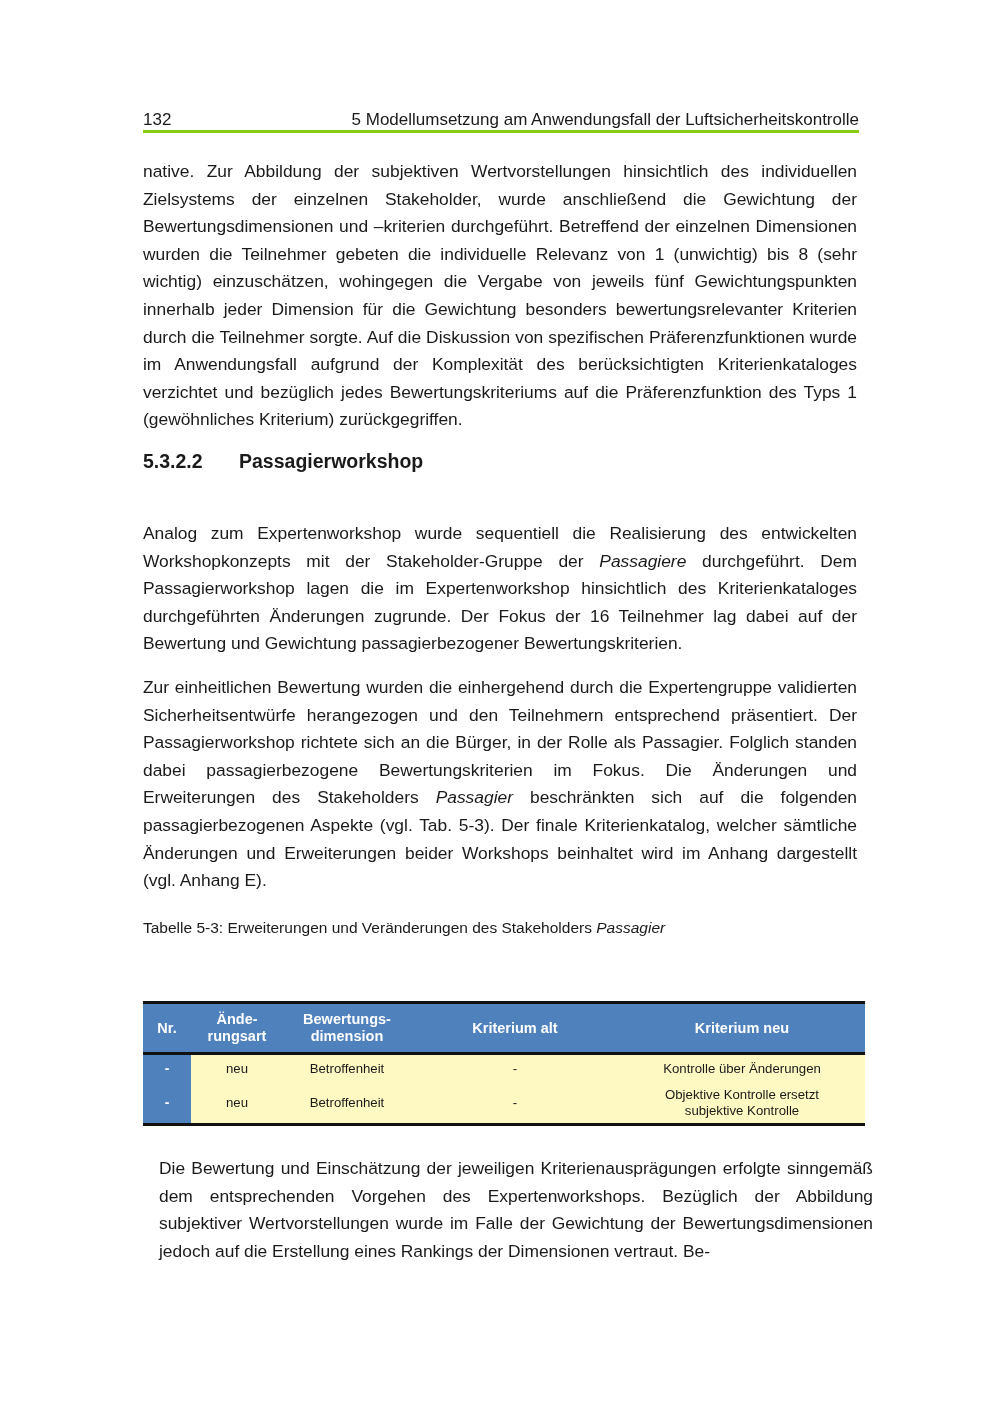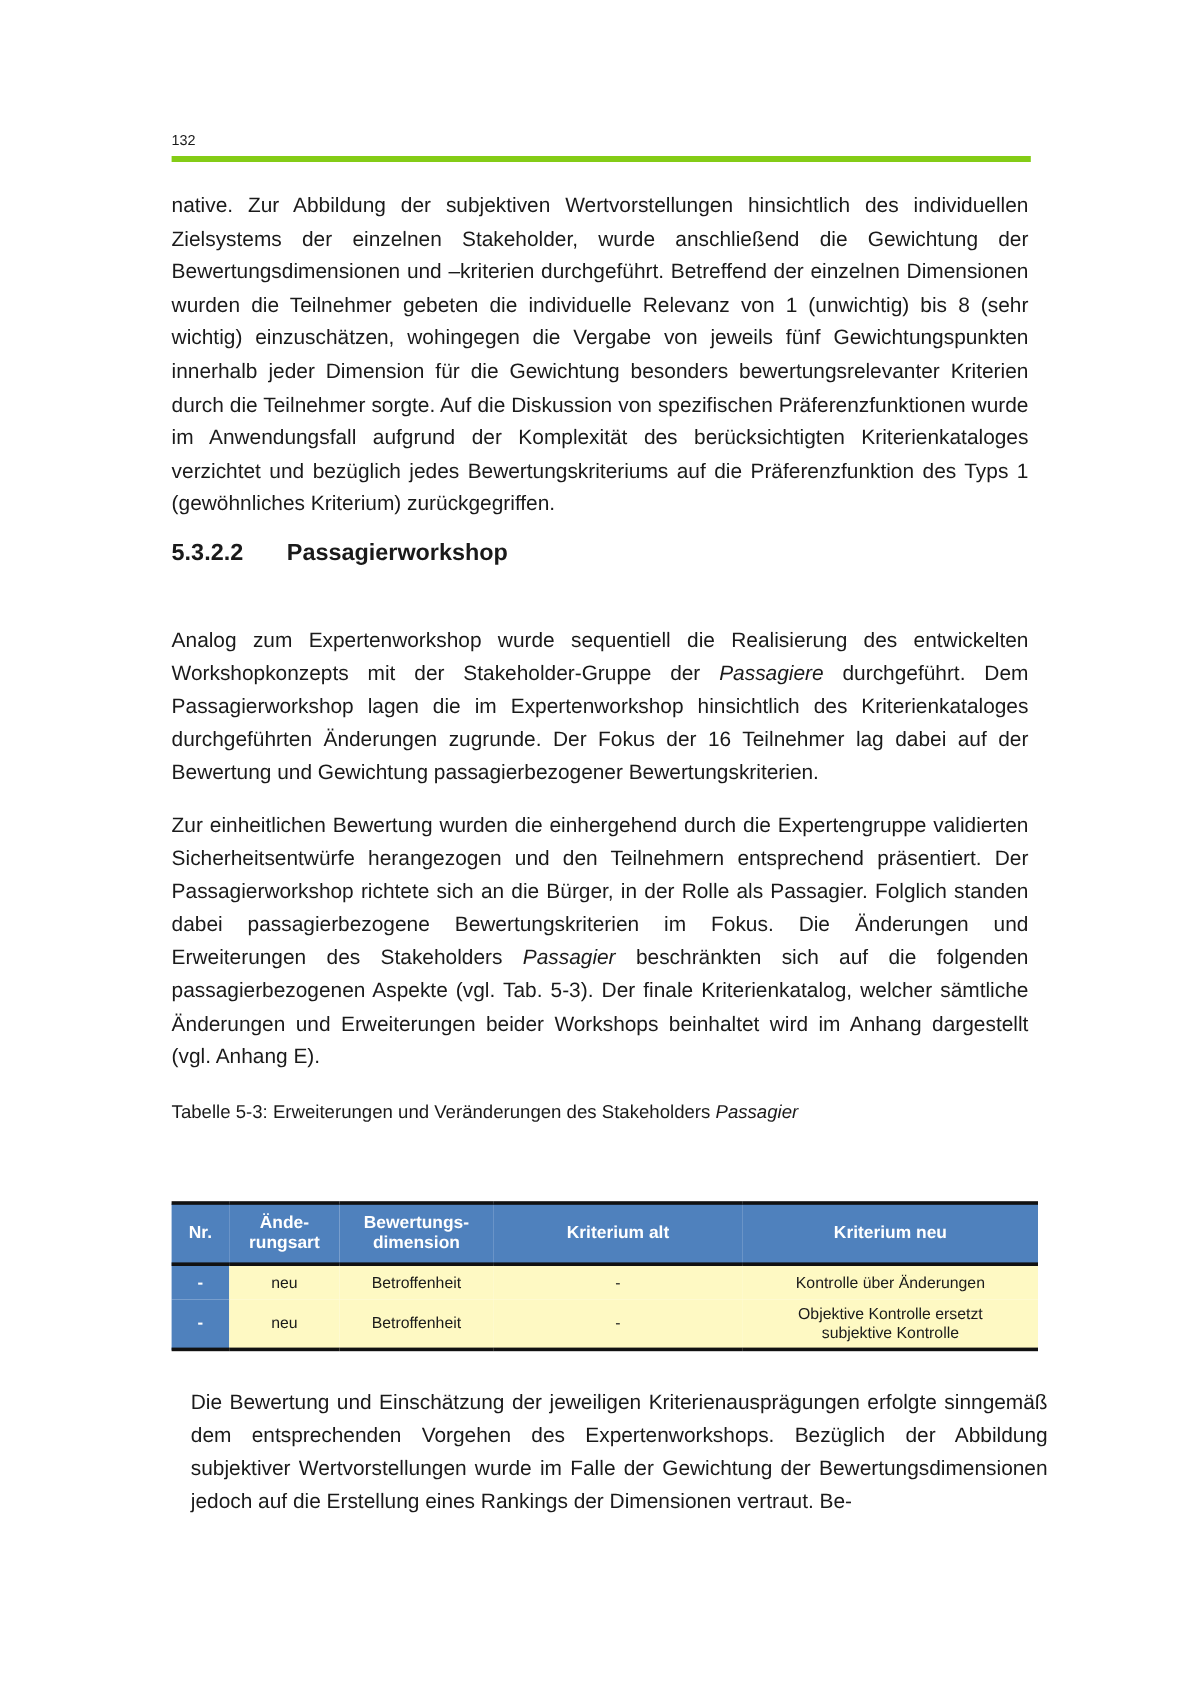--- a/index.html
+++ b/index.html
@@ -1,17 +1,17 @@
 <!DOCTYPE html>
 <html><head>
 <meta charset="utf-8">
 <style>
   html, body { margin:0; padding:0; background:#ffffff; }
   body { width:1000px; height:1414px; position:relative; font-family:"Liberation Sans", sans-serif; color:#1a1a1a; }
-  .header { position:absolute; left:143px; top:110px; width:716px; height:20px; border-bottom:5px solid #84cc16; font-size:12px;text-align:right; }
+  .header { position:absolute; left:143px; top:110px; width:716px; height:20px; border-bottom:3px solid #84cc16; font-size:17px;text-align:right; }
   .header .pnum { position:absolute; left:0; top:0; }
   .header .title { position:absolute; right:0; top:0; }
   .para { position:absolute; left:143px; width:714px; font-size:17.4px; line-height:27.6px; text-align:justify; }
   .para i { font-style:italic; }
   .h3 { position:absolute; left:143px; top:450px; font-size:19.5px; font-weight:bold; }
   .h3 .num { display:inline-block; width:96px; }
   .caption { position:absolute; left:143px; top:919px; font-size:15.5px; }
   .tbl-wrap { position:absolute; left:143px; top:955px; width:722px; }
   table { border-collapse:collapse; width:722px; font-size:13.2px;margin-top:46px; }
   thead th { background:#4f81bd; color:#fff; font-weight:bold; font-size:14.5px; line-height:17px; padding:4px 4px; height:40px; border-top:3px solid #111; border-bottom:3px solid #111; }
@@ -20,20 +20,21 @@
   tbody tr.shade td:not(.nr) { background:#fef9c3; }
   tbody tr.last td { border-bottom:3px solid #111; }
   tbody tr { height:29px; }
   tbody tr.tall { height:42px; }
 </style>
 </head>
 <body>
 
 <div class="header">
   <span class="pnum">132</span>
+  <span class="title">5 Modellumsetzung am Anwendungsfall der Luftsicherheitskontrolle</span>
 </div>
 
 <p class="para" style="top:158px; margin:0;">native. Zur Abbildung der subjektiven Wertvorstellungen hinsichtlich des individuellen Zielsystems der einzelnen Stakeholder, wurde anschließend die Gewichtung der Bewertungsdimensionen und –kriterien durchgeführt. Betreffend der einzelnen Dimensionen wurden die Teilnehmer gebeten die individuelle Relevanz von 1 (unwichtig) bis 8 (sehr wichtig) einzuschätzen, wohingegen die Vergabe von jeweils fünf Gewichtungspunkten innerhalb jeder Dimension für die Gewichtung besonders bewertungsrelevanter Kriterien durch die Teilnehmer sorgte. Auf die Diskussion von spezifischen Präferenzfunktionen wurde im Anwendungsfall aufgrund der Komplexität des berücksichtigten Kriterienkataloges verzichtet und bezüglich jedes Bewertungskriteriums auf die Präferenzfunktion des Typs 1 (gewöhnliches Kriterium) zurückgegriffen.</p>
 
 <div class="h3">
   <span class="num">5.3.2.2</span><span>Passagierworkshop</span>
 </div>
 
 <p class="para" style="top:520px; margin:0;"><span>Analog zum Expertenworkshop wurde sequentiell die Realisierung des entwickelten Workshopkonzepts mit der Stakeholder-Gruppe der </span><i>Passagiere</i><span> durchgeführt. Dem Passagierworkshop lagen die im Expertenworkshop hinsichtlich des Kriterienkataloges durchgeführten Änderungen zugrunde. Der Fokus der 16 Teilnehmer lag dabei auf der Bewertung und Gewichtung passagierbezogener Bewertungskriterien.</span></p>
 

